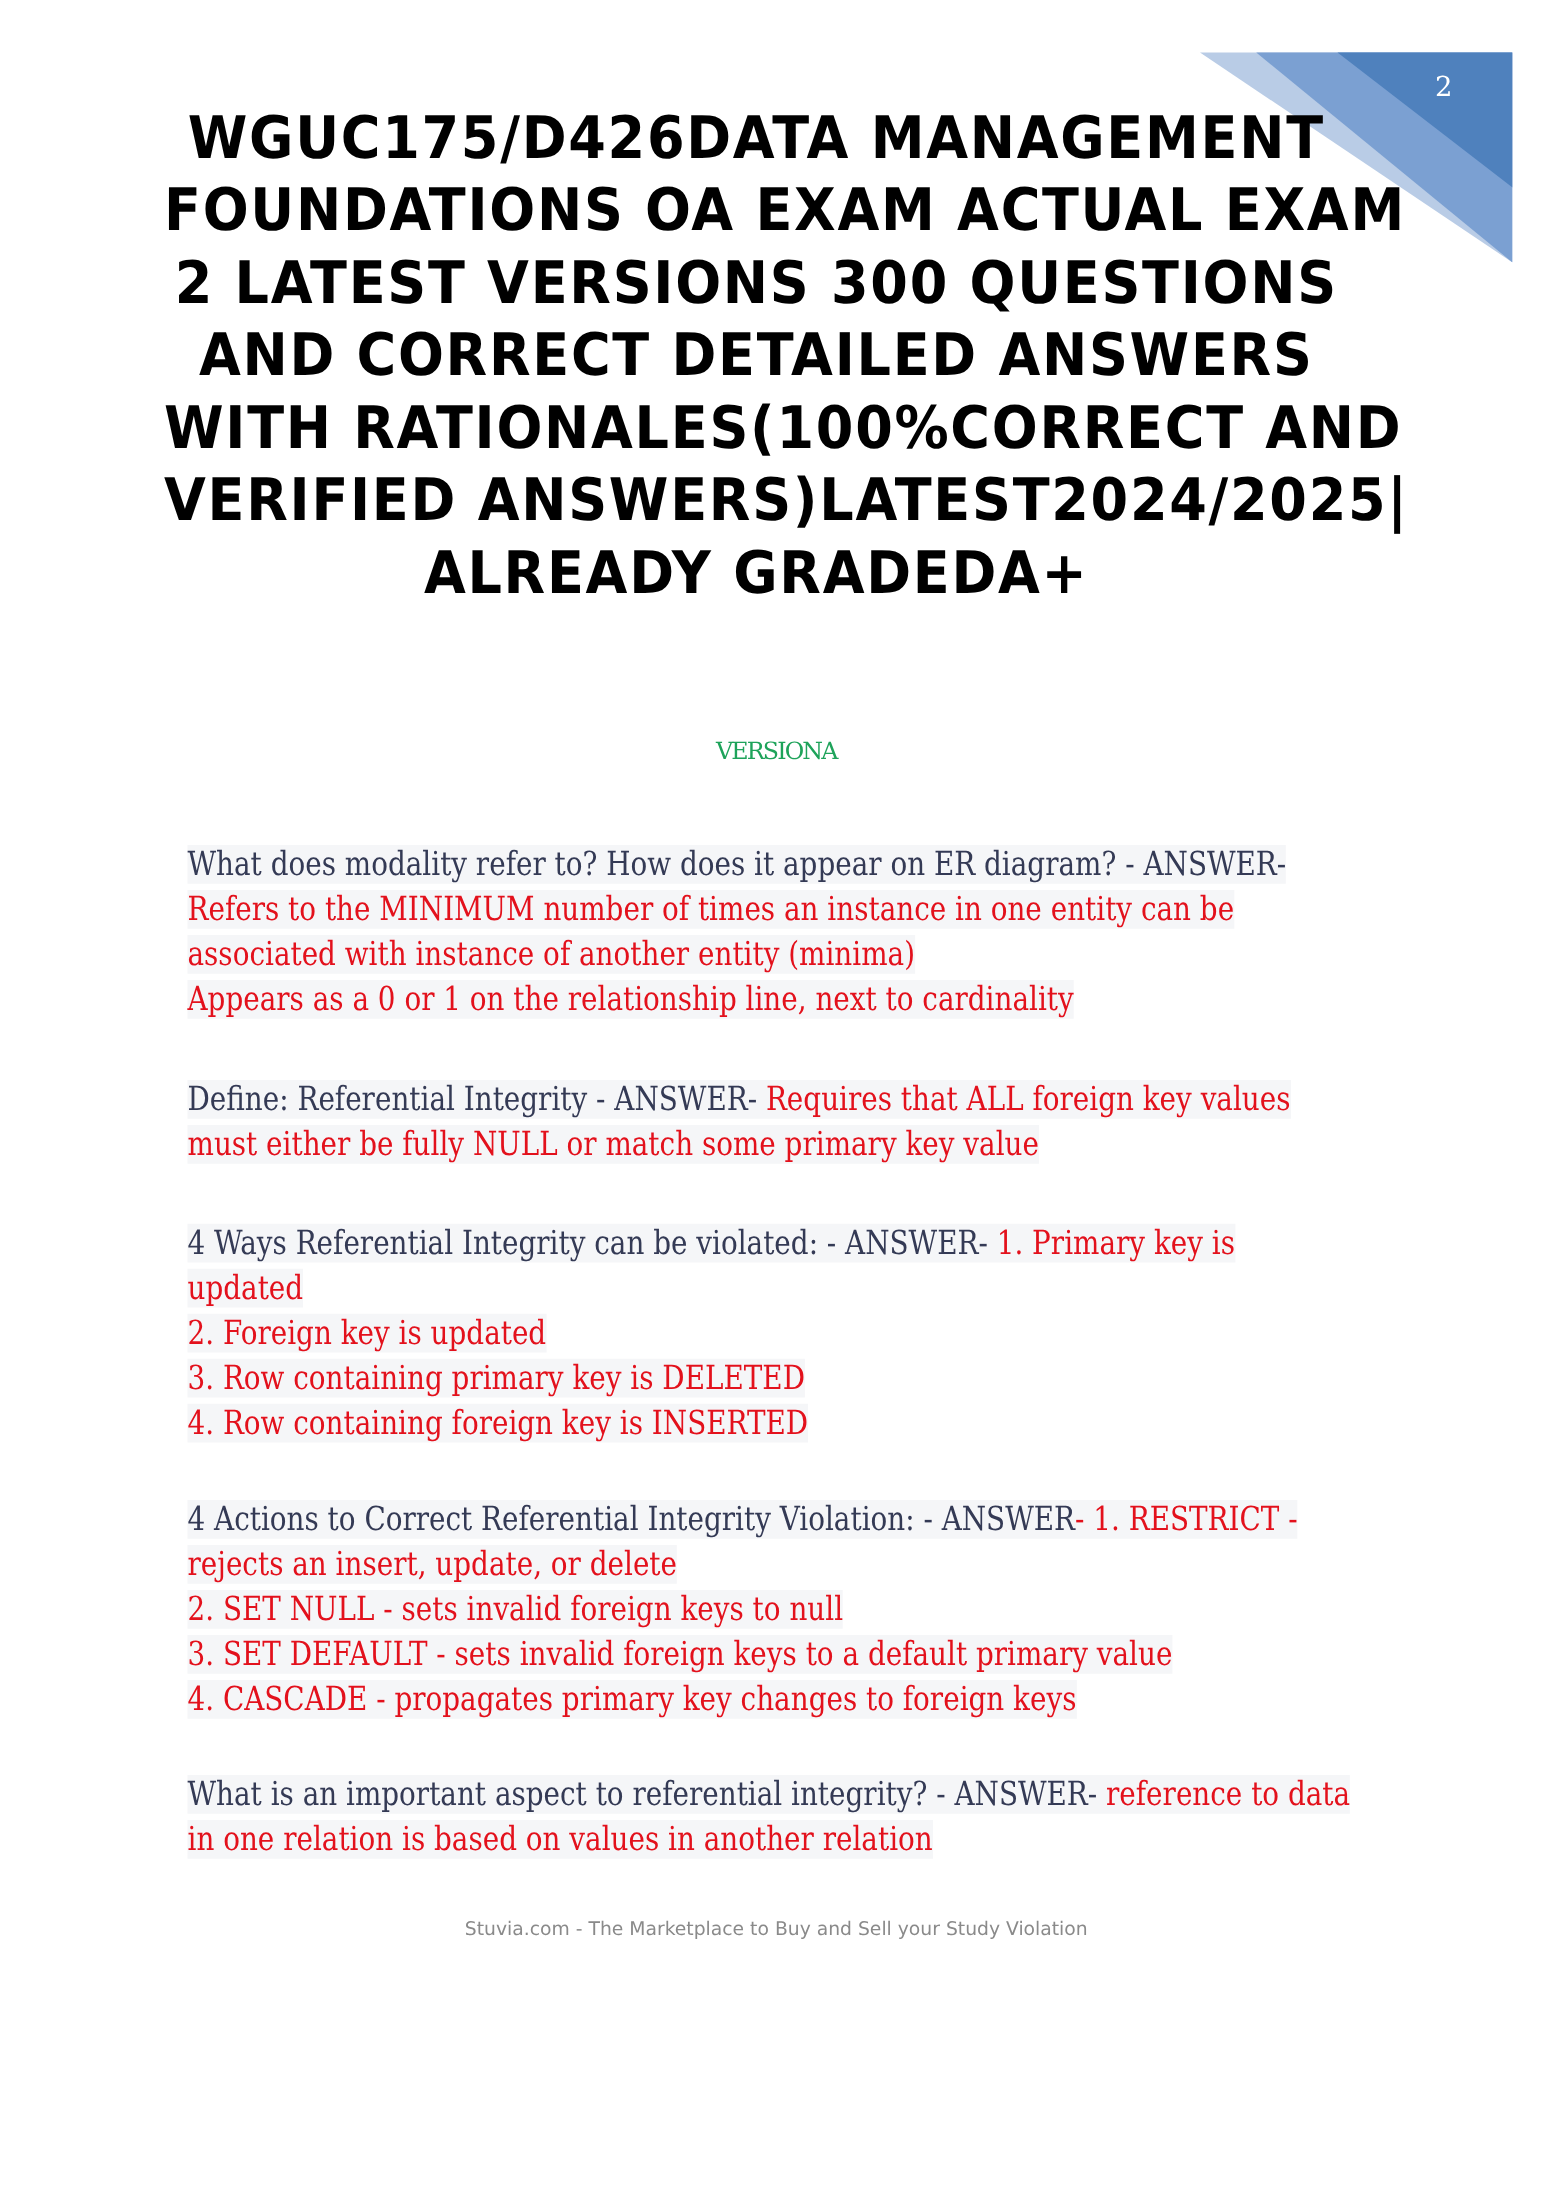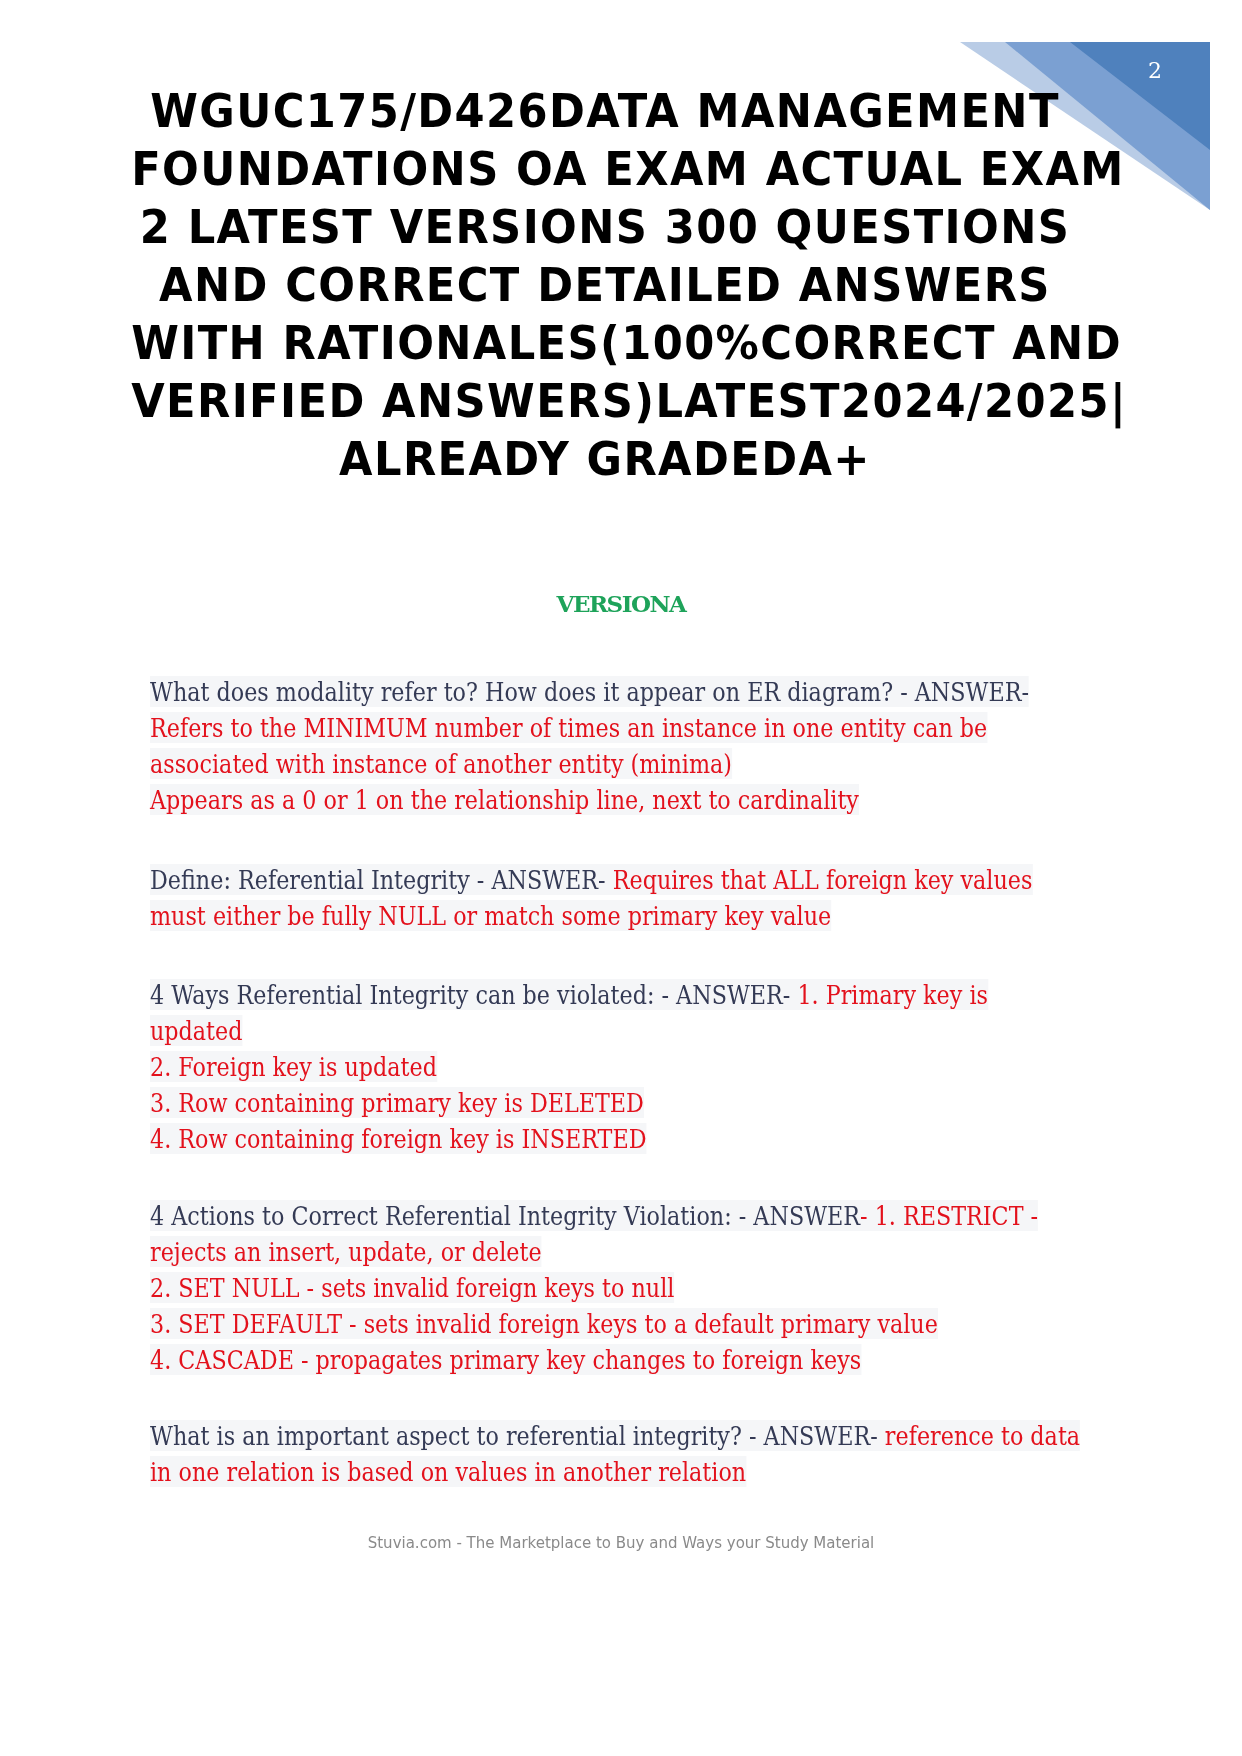--- a/index.html
+++ b/index.html
@@ -51,22 +51,22 @@
       transform-origin: center top;
     }
     .title .line { display: block; white-space: nowrap; }
     .version {
       position: absolute;
       left: 0;
       width: 1242px;
       top: 590px;
       text-align: center;
       font-family: "DejaVu Serif", serif;
-      font-weight: bold;
-      font-size: 23px;
+      font-weight: normal;
+      font-size: 19px;
       color: #1ea35a;
       letter-spacing: -1.5px;
     }
     .qa {
       position: absolute;
       left: 150px;
       width: 980px;
       font-family: "DejaVu Serif", serif;
       font-size: 26.5px;
       line-height: 36px;
@@ -143,14 +143,14 @@
     <span class="row"><span class="hl a">2. SET NULL - sets invalid foreign keys to null</span></span>
     <span class="row"><span class="hl a">3. SET DEFAULT - sets invalid foreign keys to a default primary value</span></span>
     <span class="row"><span class="hl a">4. CASCADE - propagates primary key changes to foreign keys</span></span>
   </div>
 
   <div class="qa" style="top:1418px;">
     <span class="row"><span class="hl"><span class="q">What is an important aspect to referential integrity? - ANSWER-</span><span class="a"> reference to data</span></span></span>
     <span class="row"><span class="hl a">in one relation is based on values in another relation</span></span>
   </div>
 
-  <div class="footer">Stuvia.com - The Marketplace to Buy and Ways your Study Material</div>
+  <div class="footer">Stuvia.com - The Marketplace to Buy and Sell your Study Violation</div>
 </div>
 
 </body></html>

